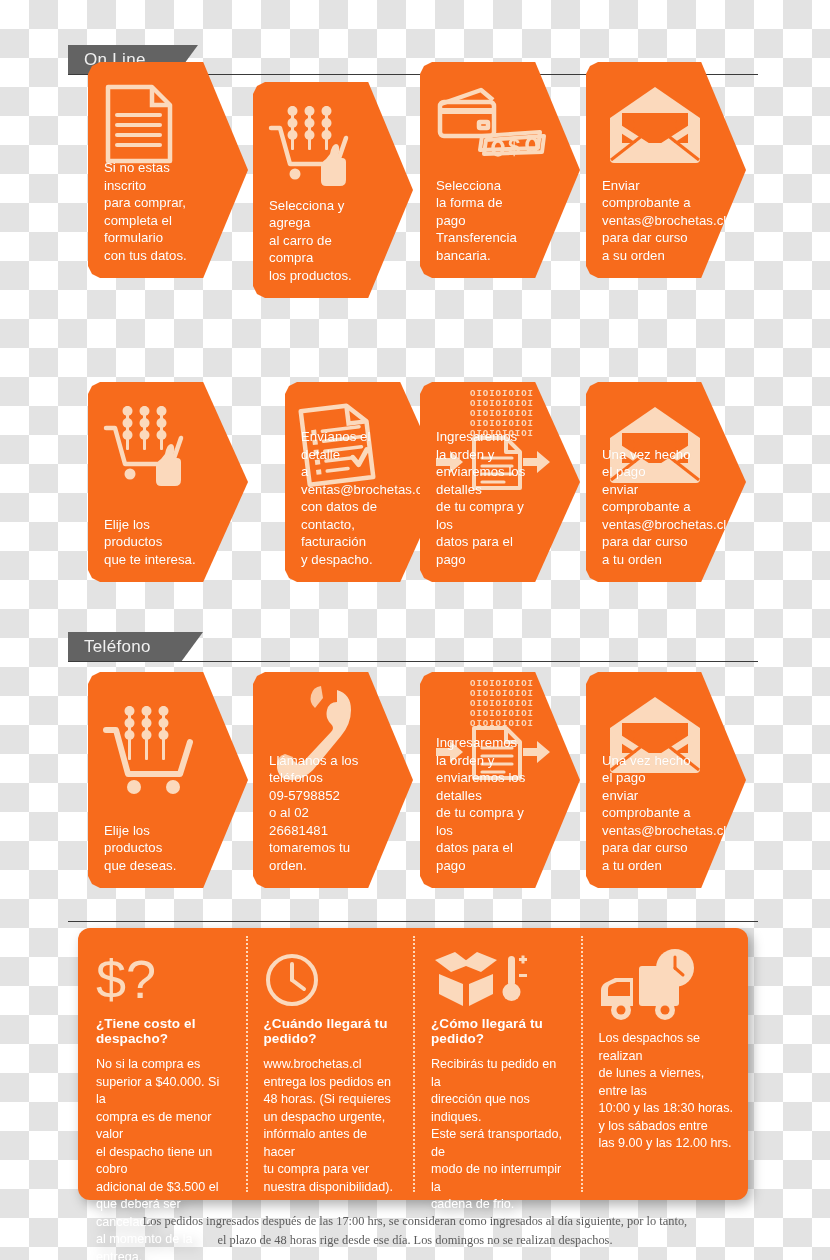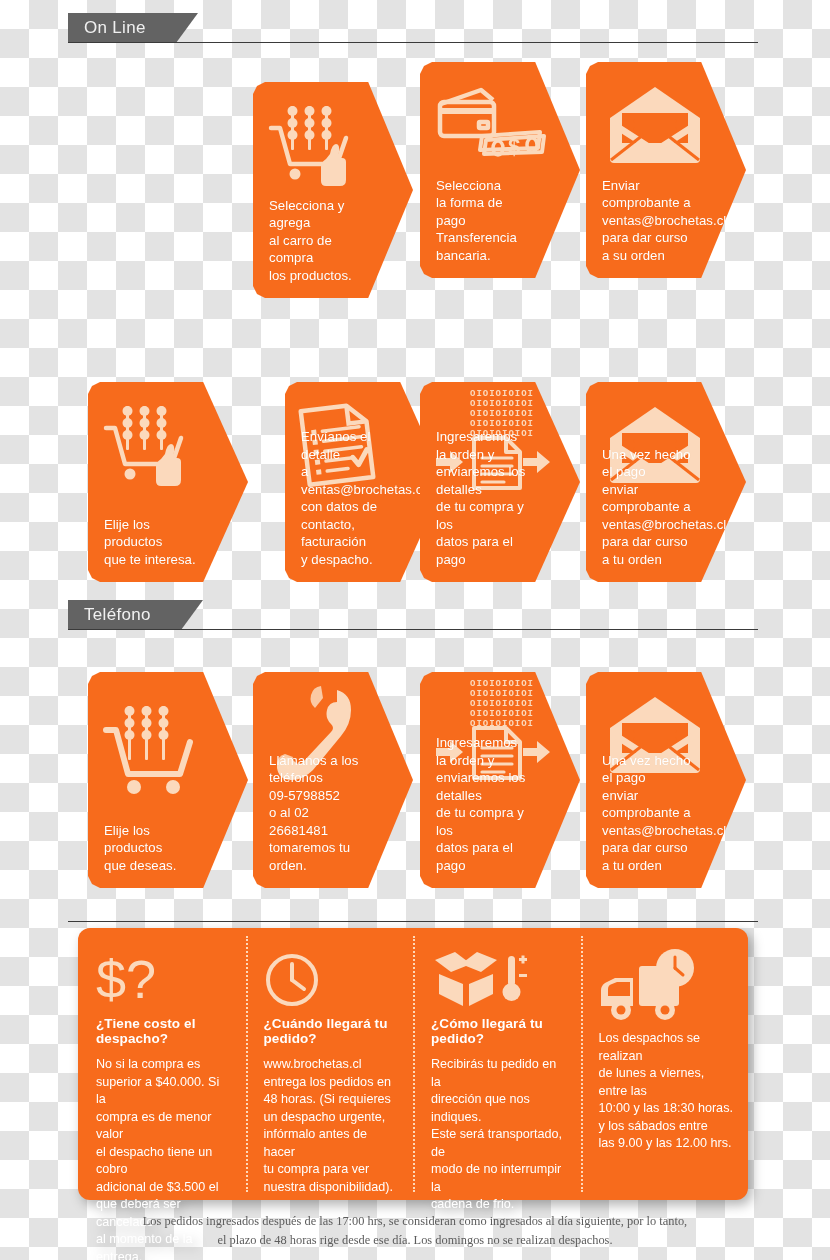--- a/index.html
+++ b/index.html
@@ -22,20 +22,21 @@
   }
 
   .stage { position: absolute; inset: 0; }
 
   
   .section-head {
     position: absolute;
     height: 30px;
     display: flex;
     align-items: flex-start;
+    margin-top: 32px;
   }
   .tab {
     position: relative;
     height: 30px;
     background: #636363;
     display: flex;
     align-items: center;
     padding: 0 30px 0 16px;
     color: #f0f0f0;
     font-size: 17px;
@@ -164,20 +165,39 @@
 
 <div class="stage">
 
   <div class="section-head" style="left:68px; top:13px; width:690px;">
     <div class="tab">
       <span>On Line</span>
     </div>
     <div class="rule" style="left:0; width:690px;"></div>
   </div>
 
+  <div class="card" style="left:88px; top:62px; width:160px; height:216px;">
+    <div class="card-icon">
+      <svg width="74" height="86" viewBox="0 0 74 86">
+        <path class="ico-stroke" stroke-width="4.5" stroke-linejoin="round" d="M6 6 h44 l18 18 v56 h-62 z"></path>
+        <path class="ico-stroke" stroke-width="4.5" d="M50 6 v18 h18"></path>
+        <g class="ico-stroke" stroke-width="4" stroke-linecap="round">
+          <line x1="15" y1="34" x2="58" y2="34"></line>
+          <line x1="15" y1="44" x2="58" y2="44"></line>
+          <line x1="15" y1="54" x2="58" y2="54"></line>
+          <line x1="15" y1="64" x2="58" y2="64"></line>
+        </g>
+      </svg>
+    </div>
+    <div class="card-text">Si no estas inscrito
+para comprar,
+completa el
+formulario
+con tus datos.</div>
+  </div>
 
   <div class="card" style="left:253px; top:62px; width:160px; height:216px;margin-top:20px;">
     <div class="card-icon">
       <svg width="100" height="92" viewBox="0 0 100 92">
         <g class="ico">
           <g>
             <rect x="24" y="8" width="3" height="44" rx="1"></rect>
             <rect x="41" y="8" width="3" height="44" rx="1"></rect>
             <rect x="58" y="8" width="3" height="44" rx="1"></rect>
             <circle cx="25.5" cy="13" r="5"></circle>

